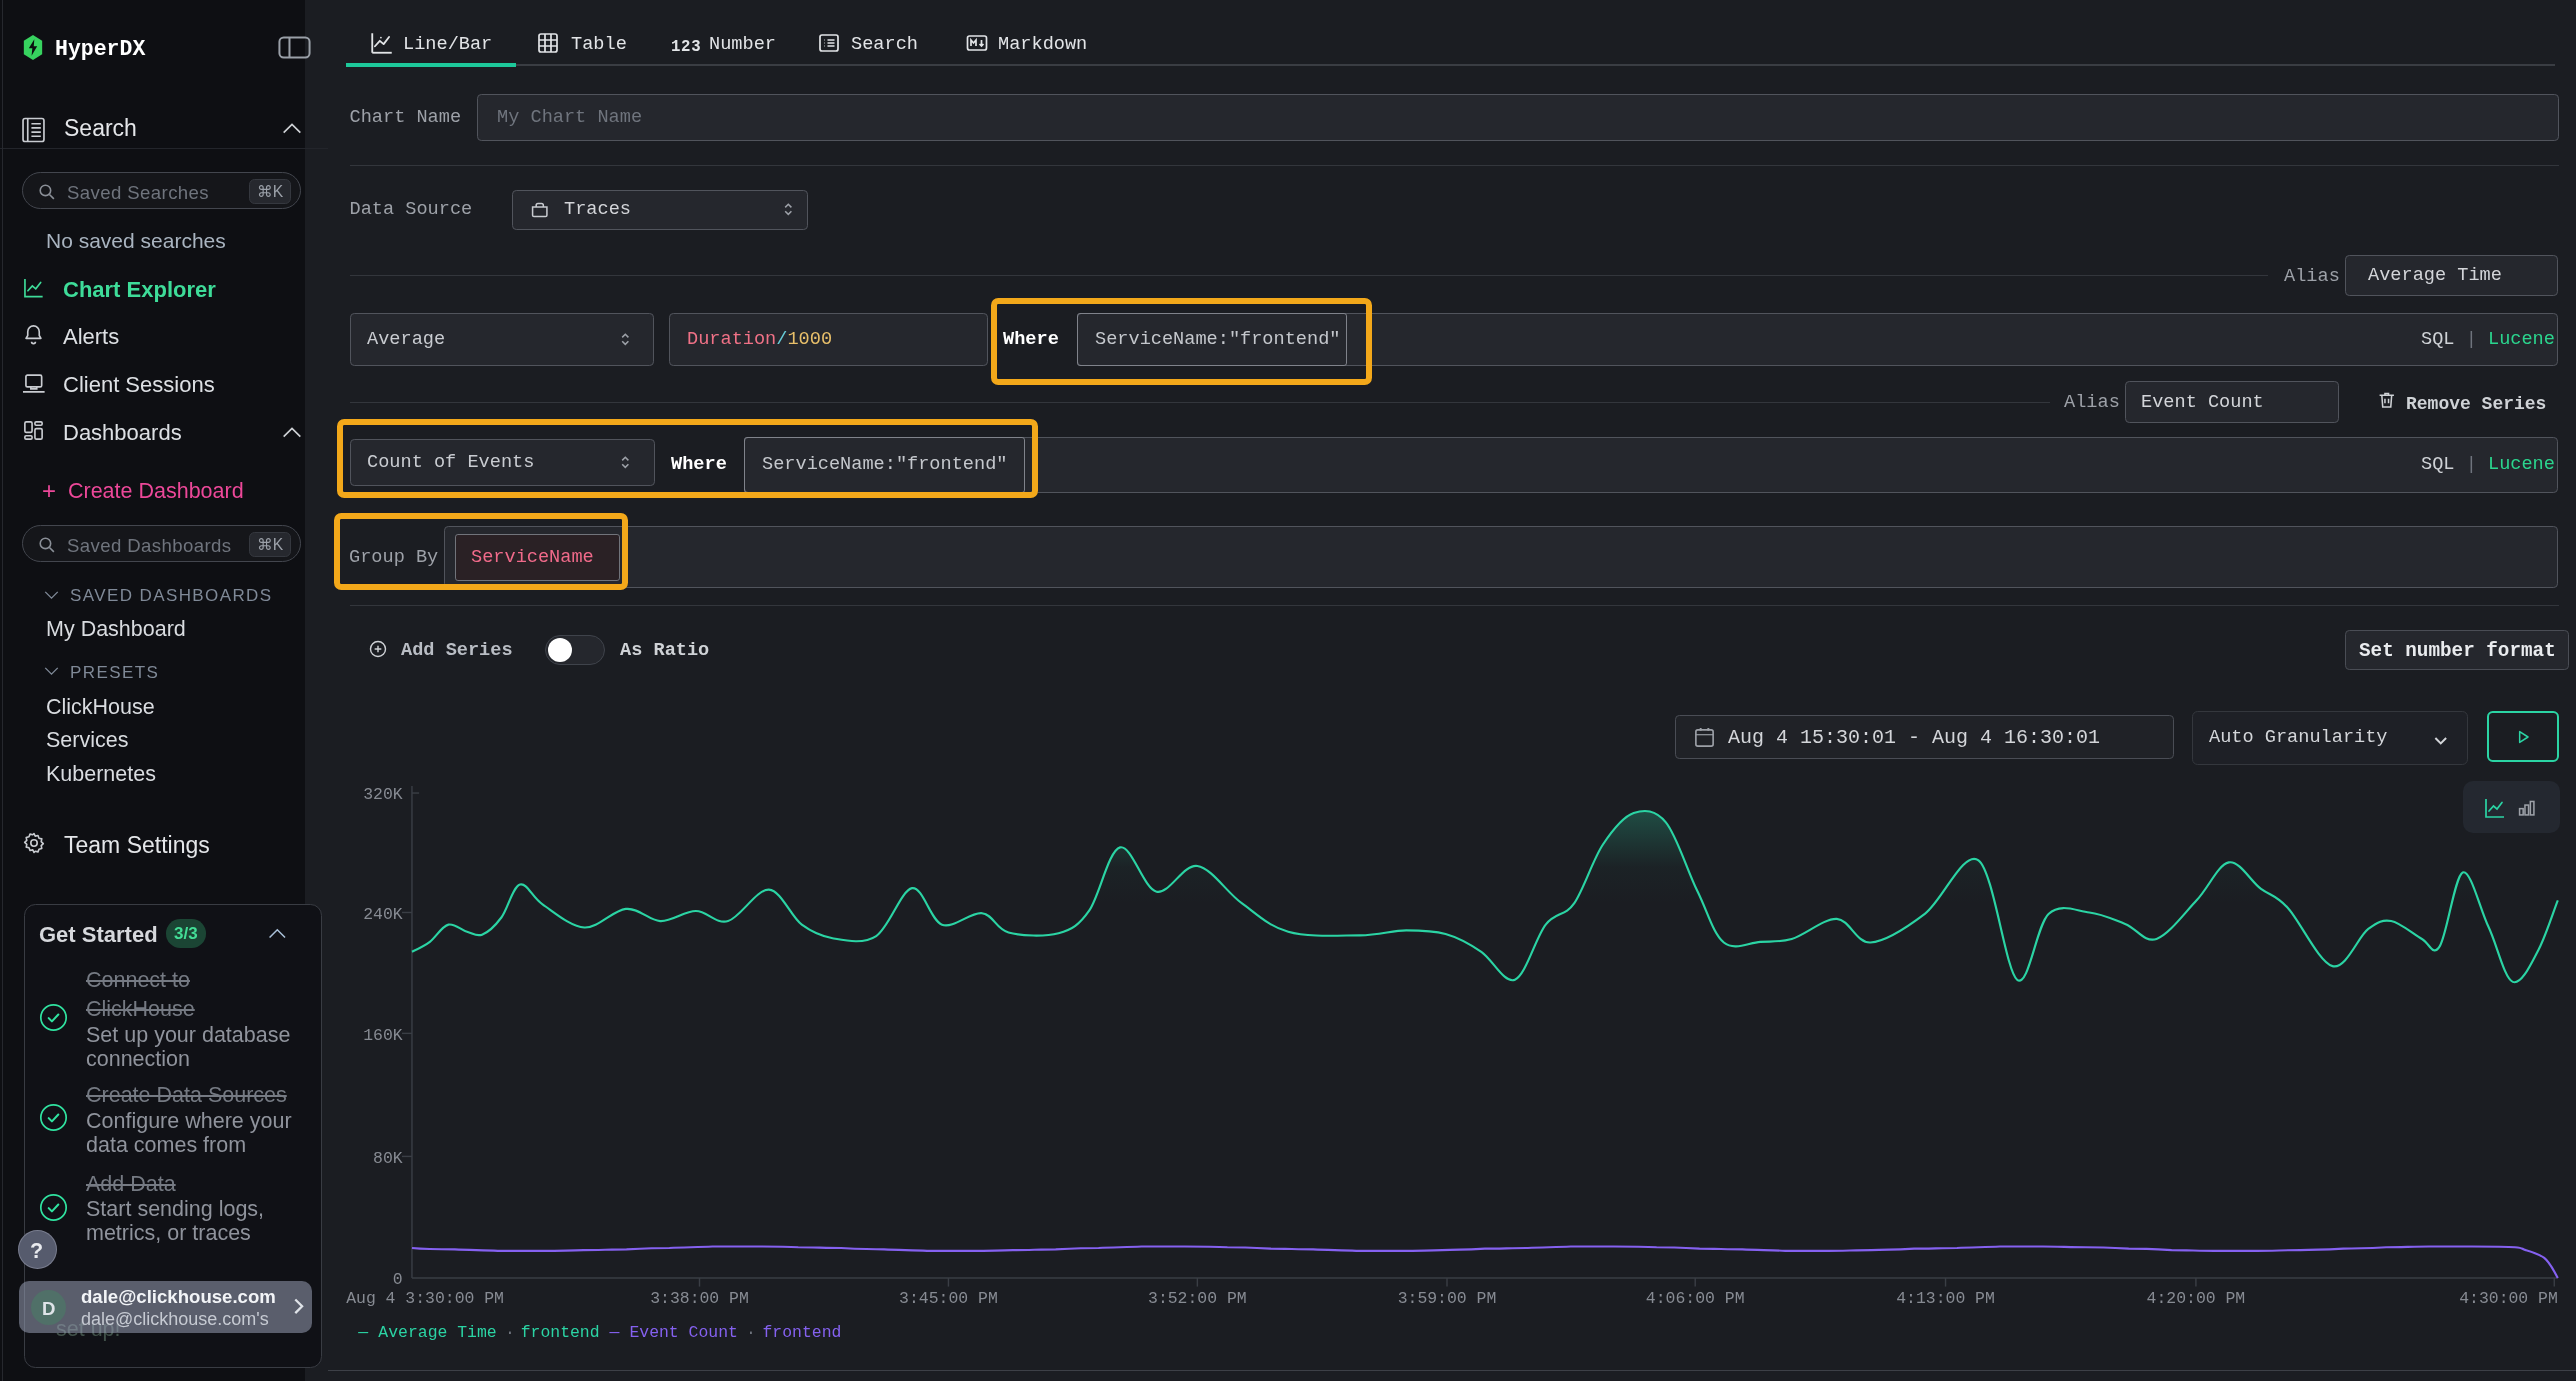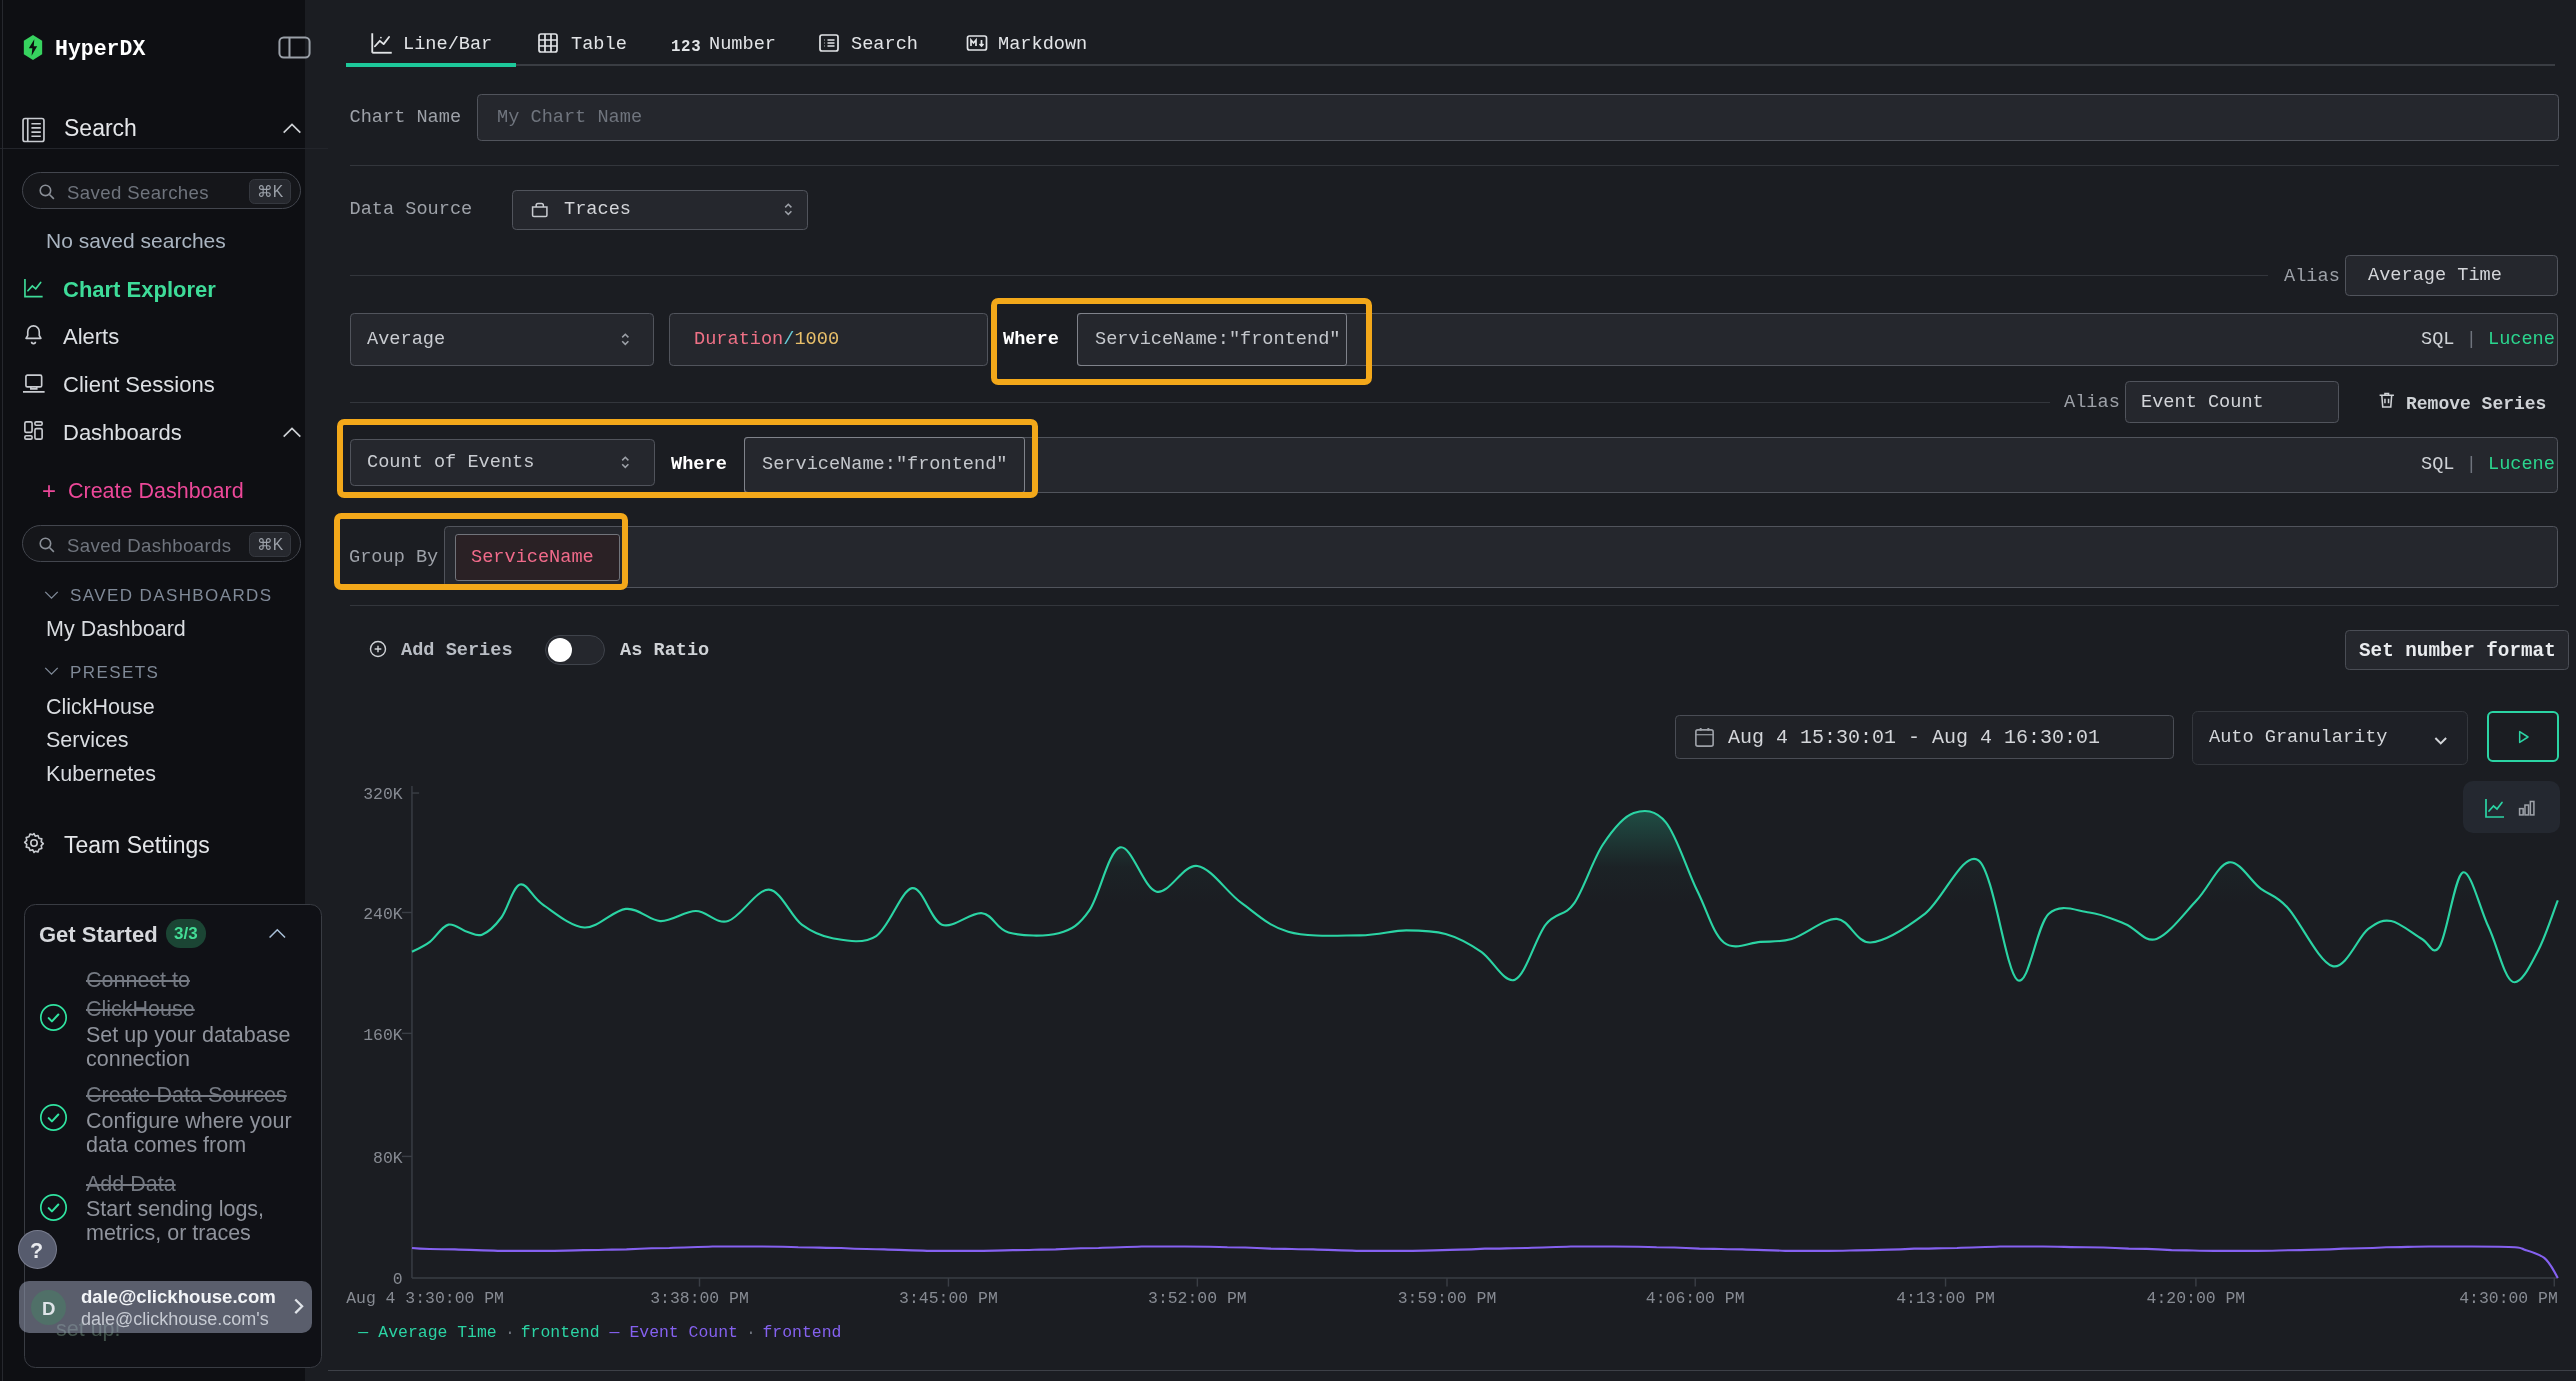--- a/index.html
+++ b/index.html
@@ -79,21 +79,21 @@
   <div class="abs lbl" style="left:1956px; top:266px;">Alias</div>
   <div class="inp" style="left:2017px; top:255px; width:213px; height:41px;"></div>
   <div class="abs" style="left:2040px; top:265px; font-size:18.6px; color:#d3d5d9;">Average Time</div>
 
   <div class="inp" style="left:21.5px; top:313px; width:304px; height:53px;"></div>
   <div class="abs" style="left:39px; top:329px; font-size:18.6px; color:#c9ccd1;">Average</div>
   <svg class="abs" style="left:288px; top:330px;" width="18.6" height="18.6" viewBox="0 0 24 24" fill="none" stroke="#9da1a8" stroke-width="2">
       <path d="M8 9.5 12 5.5l4 4M8 14.5l4 4 4-4"></path>
     </svg>
   <div class="inp" style="left:341px; top:313px; width:319px; height:53px;"></div>
-  <div class="abs" style="left:359px; top:329px; font-size:18.6px;"><span style="color:#ef7186;margin-left:7px;">Duration</span><span style="color:#67ccd8;">/</span><span style="color:#e8bf6a;">1000</span></div>
+  <div class="abs" style="left:359px; top:329px; font-size:18.6px;"><span style="color:#ef7186;">Duration</span><span style="color:#67ccd8;">/</span><span style="color:#e8bf6a;">1000</span></div>
   <div class="abs bold" style="left:675px; top:329px; font-size:18.6px; color:#fff;">Where</div>
   <div class="inp" style="left:749px; top:313px; width:1481px; height:53px;"></div>
   <div class="abs" style="left:749px; top:313px; width:270px; height:53px; border:0.7px solid #80838b; border-radius:2.9px;"></div>
   <div class="abs" style="left:767px; top:329px; font-size:18.6px; color:#c4c7cc;">ServiceName:"frontend"</div>
   <div class="abs" style="left:2093px; top:329px; font-size:18.6px;"><span style="color:#cfd2d6;">SQL</span><span style="color:#6f747d;"> | </span><span style="color:#2bd58e;">Lucene</span></div>
   <div class="orange" style="left:663px; top:298px; width:381px; height:87px;"></div>
 
   <div class="hline" style="left:21.5px; top:402px; width:1700px;"></div>
   <div class="abs lbl" style="left:1736px; top:392px;">Alias</div>
   <div class="inp" style="left:1797px; top:381px; width:214px; height:42px;"></div>

